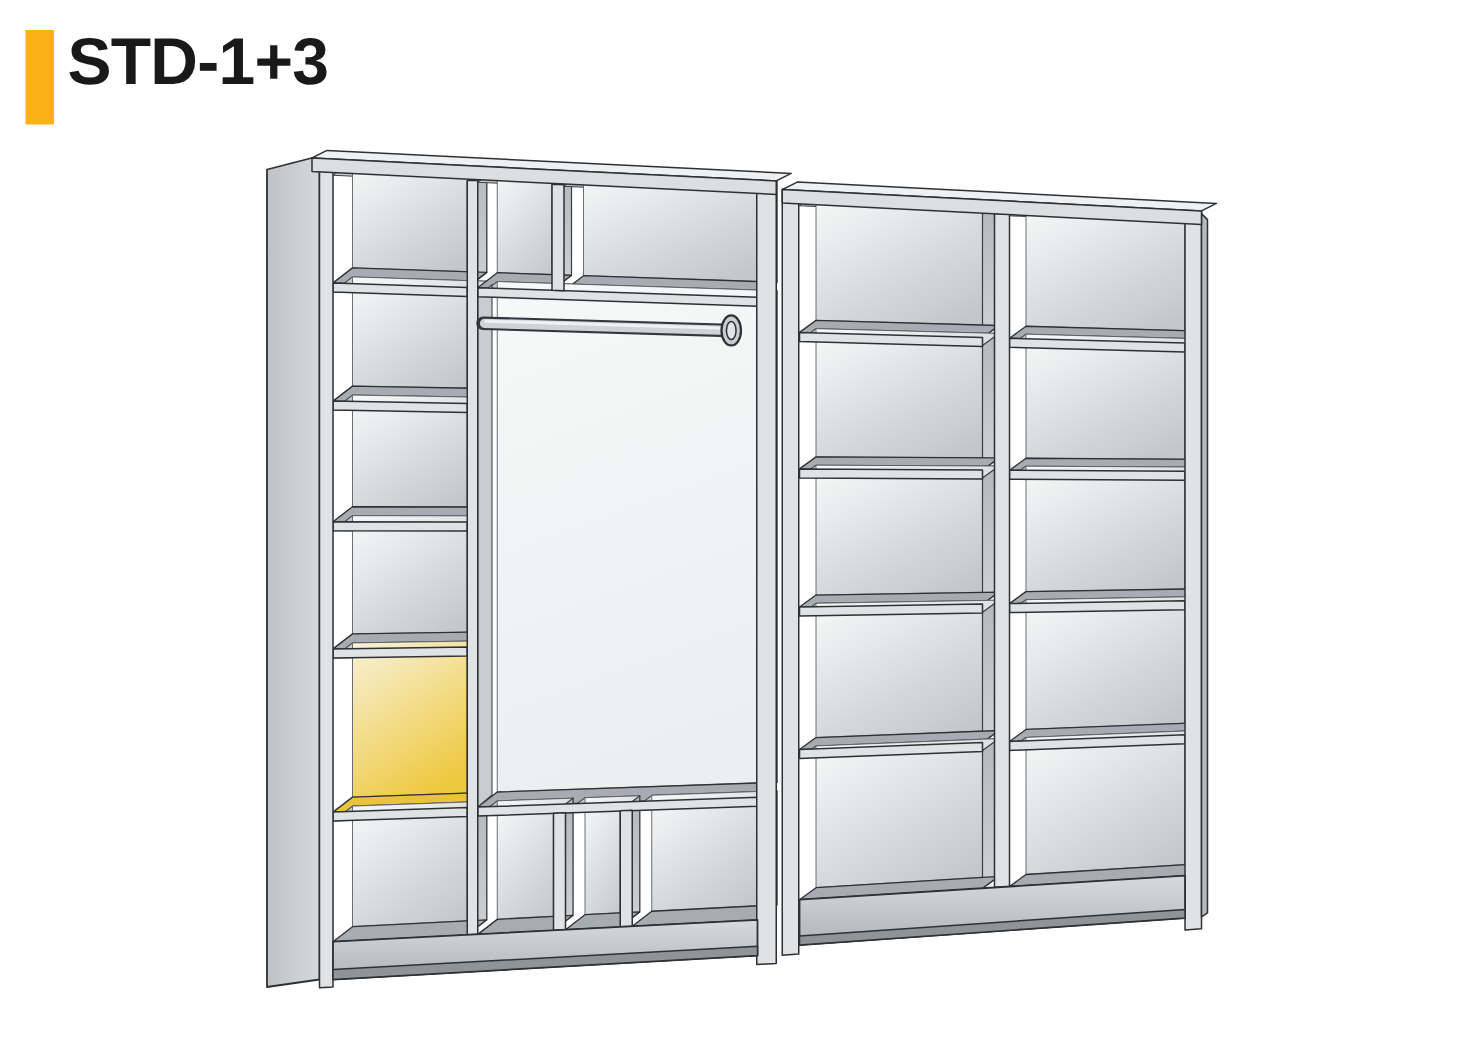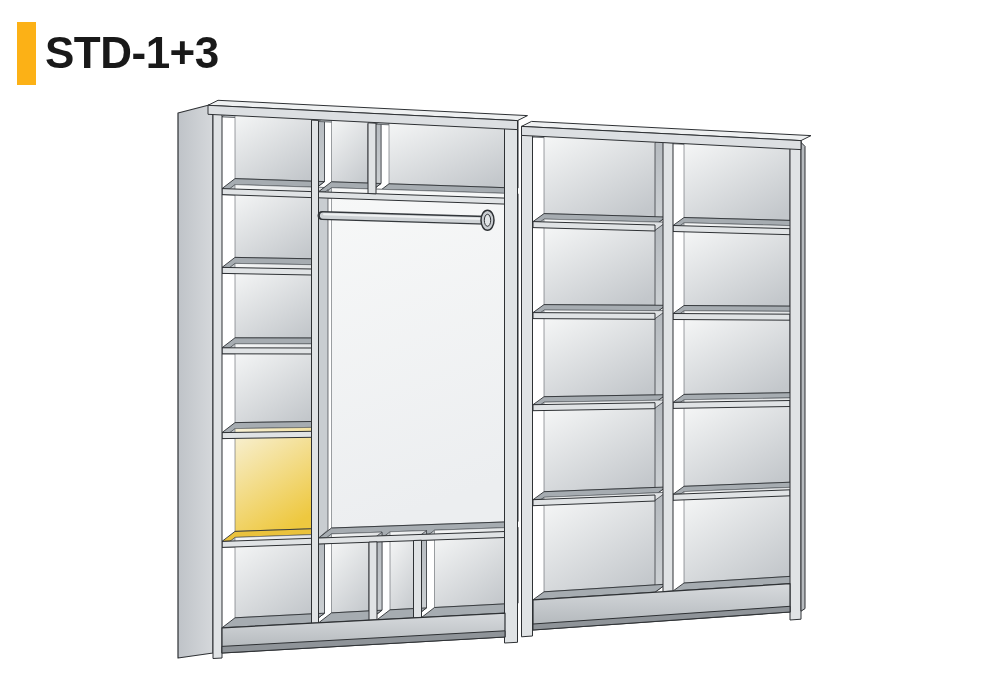--- a/index.html
+++ b/index.html
@@ -1,18 +1,18 @@
 <!DOCTYPE html>
 <html><head>
 <meta charset="utf-8">
 <style>
   html,body{margin:0;padding:0;background:#ffffff;}
   body{width:983px;height:700px;overflow:hidden;position:relative;
        font-family:"Liberation Sans","DejaVu Sans",sans-serif;}
-  .header{position:absolute;left:17px;top:20px;display:flex;align-items:center;height:66px;}
+  .header{position:absolute;left:17px;top:20px;display:flex;height:66px;}
   .accent-bar{display:block;width:19px;height:63px;margin-right:9px;}
   h1.title{margin:0;font-size:44px;font-weight:700;letter-spacing:-0.5px;line-height:1;}
   #diagram{position:absolute;left:0;top:0;}
 </style>
 </head>
 <body>
 
 <div class="header">
   <span class="accent-bar" style="background: rgb(252, 177, 22);"></span>
   <h1 class="title" style="color: rgb(25, 25, 25);">STD-1+3</h1>

